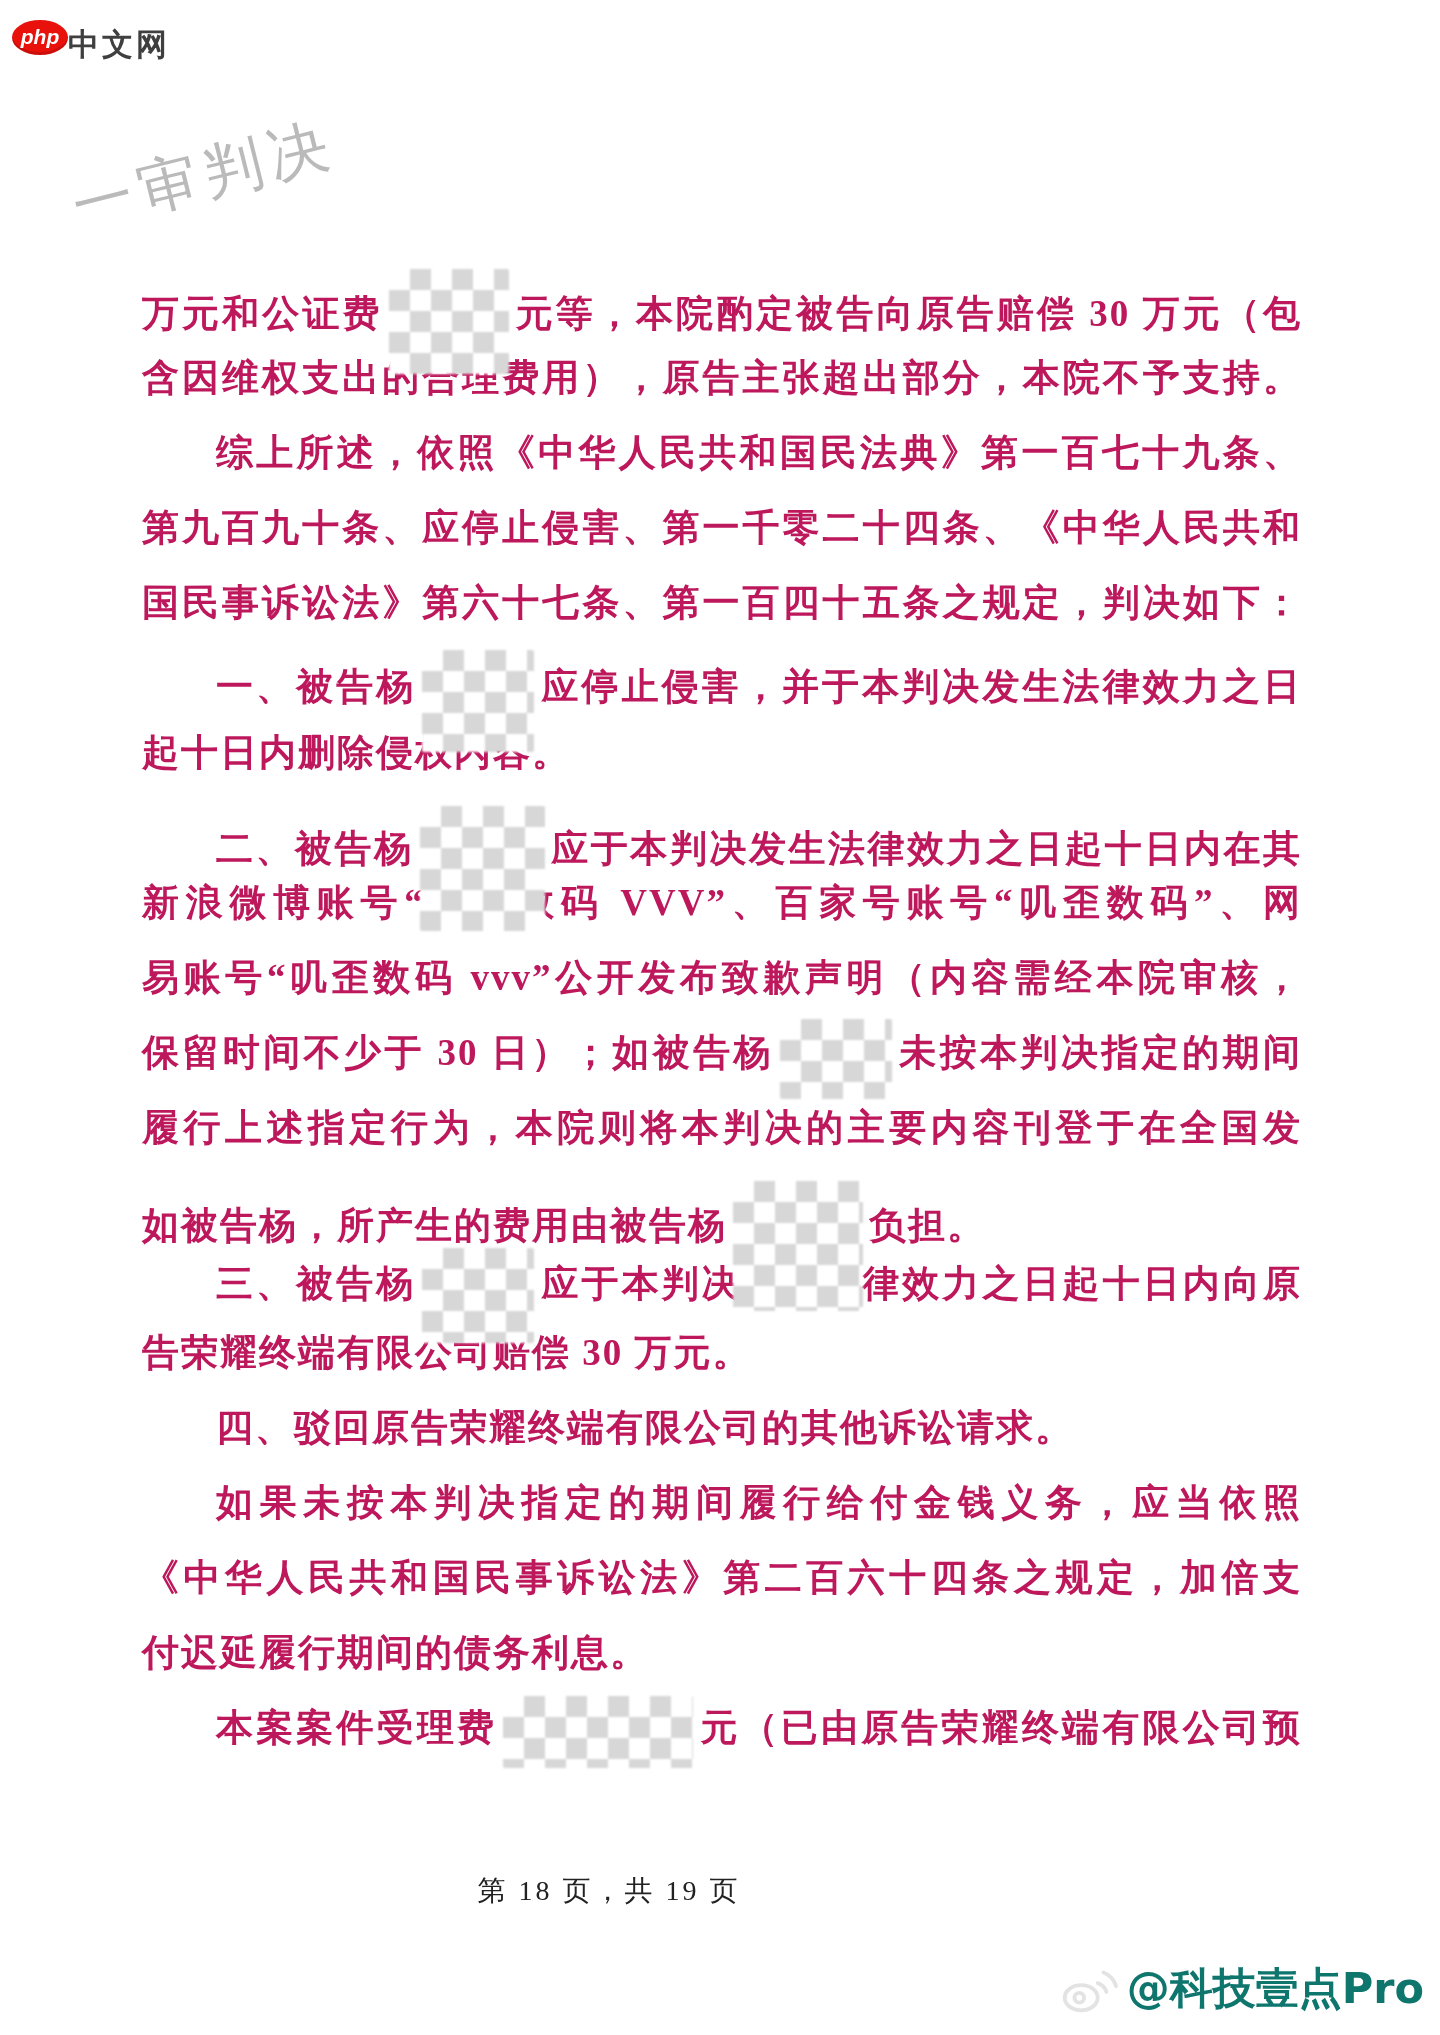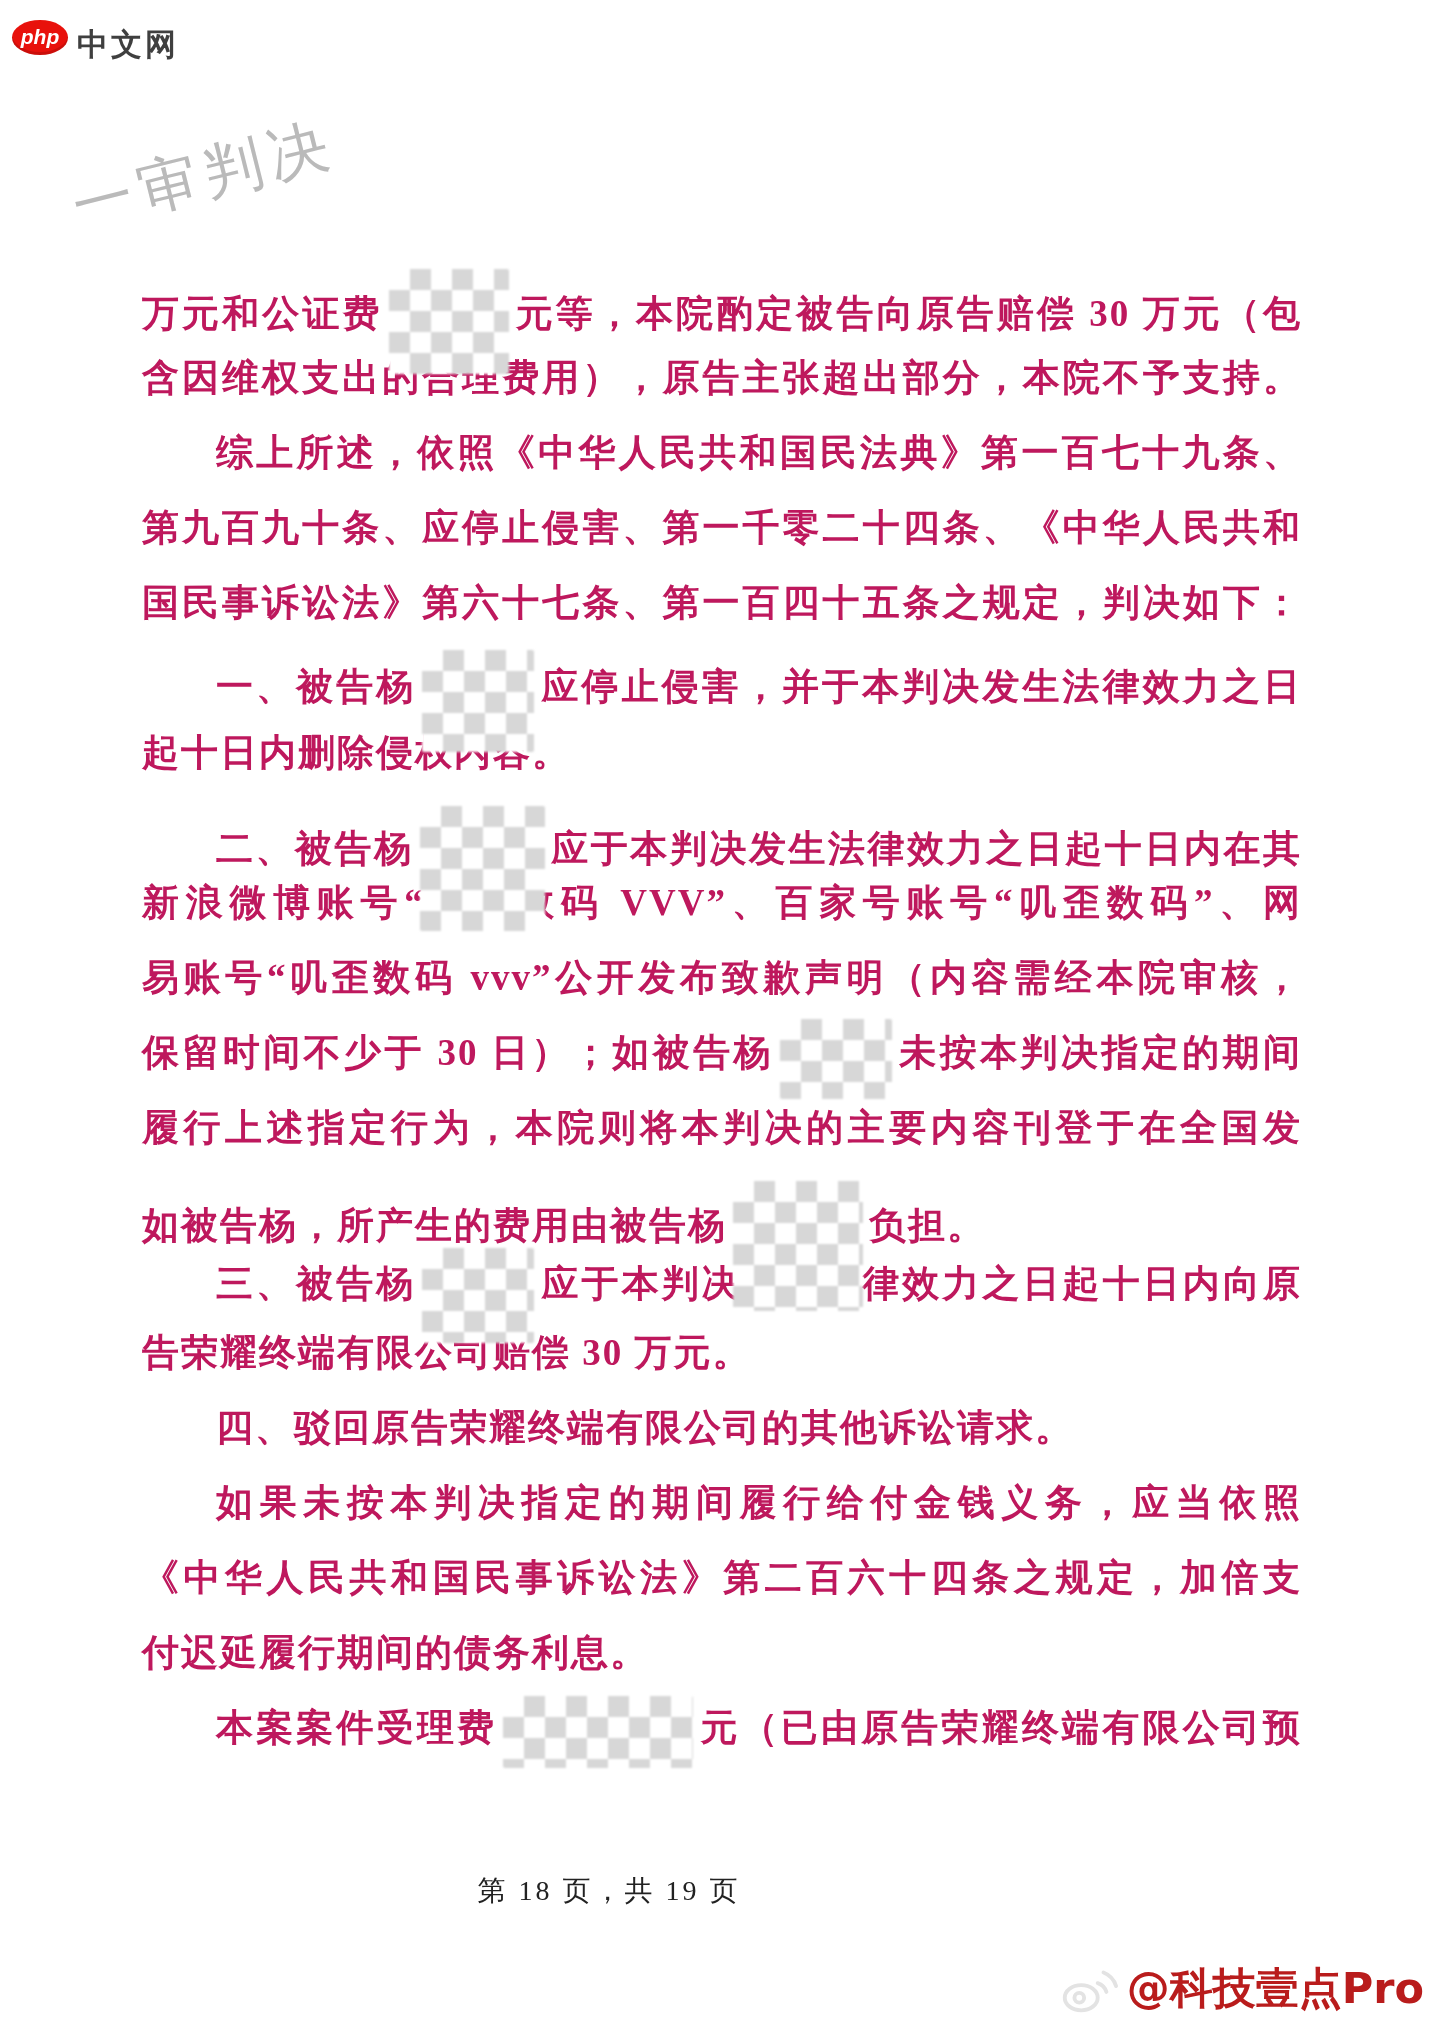--- a/index.html
+++ b/index.html
@@ -6,21 +6,21 @@
   body{
     width:1440px;height:2035px;
     background:#ffffff;
     position:relative;
     font-family:"Liberation Serif","DejaVu Serif",serif;
     overflow:hidden;
   }
   .page{position:absolute;inset:0;background:#ffffff;overflow:hidden;}
 
   
-  .site-logo{position:absolute;left:12px;top:8px;display:flex;align-items:center;gap:9px;}
+  .site-logo{position:absolute;left:12px;top:8px;display:flex;align-items:center;}
   .logo-badge{
     display:inline-flex;align-items:center;justify-content:center;
     width:56px;height:35px;border-radius:50%;
     background:#e8110c;color:#ffffff;
     font-family:"Liberation Sans","DejaVu Sans",sans-serif;
     font-weight:bold;font-style:italic;font-size:21px;
     box-shadow:inset 0 -3px 0 rgba(0,0,0,.12);
   }
   .logo-text{
     font-family:"DejaVu Sans","Liberation Sans",sans-serif;
@@ -62,21 +62,21 @@
   
   .page-footer{
     position:absolute;left:0;top:1872px;width:1218px;
     text-align:center;font-size:28px;letter-spacing:3px;color:#222222;
   }
 
   
   .weibo-watermark{
     position:absolute;right:16px;top:1958px;
     display:flex;align-items:center;gap:8px;
-    color:#b91c1c;font-size:43px;font-weight:bold;
+    color:#0f766e;font-size:43px;font-weight:bold;
     font-family:"DejaVu Sans","Liberation Sans",sans-serif;
     white-space:nowrap;
   }
   .weibo-watermark svg{display:block;}
 </style>
 </head>
 <body>
 
 <div class="page">
 

